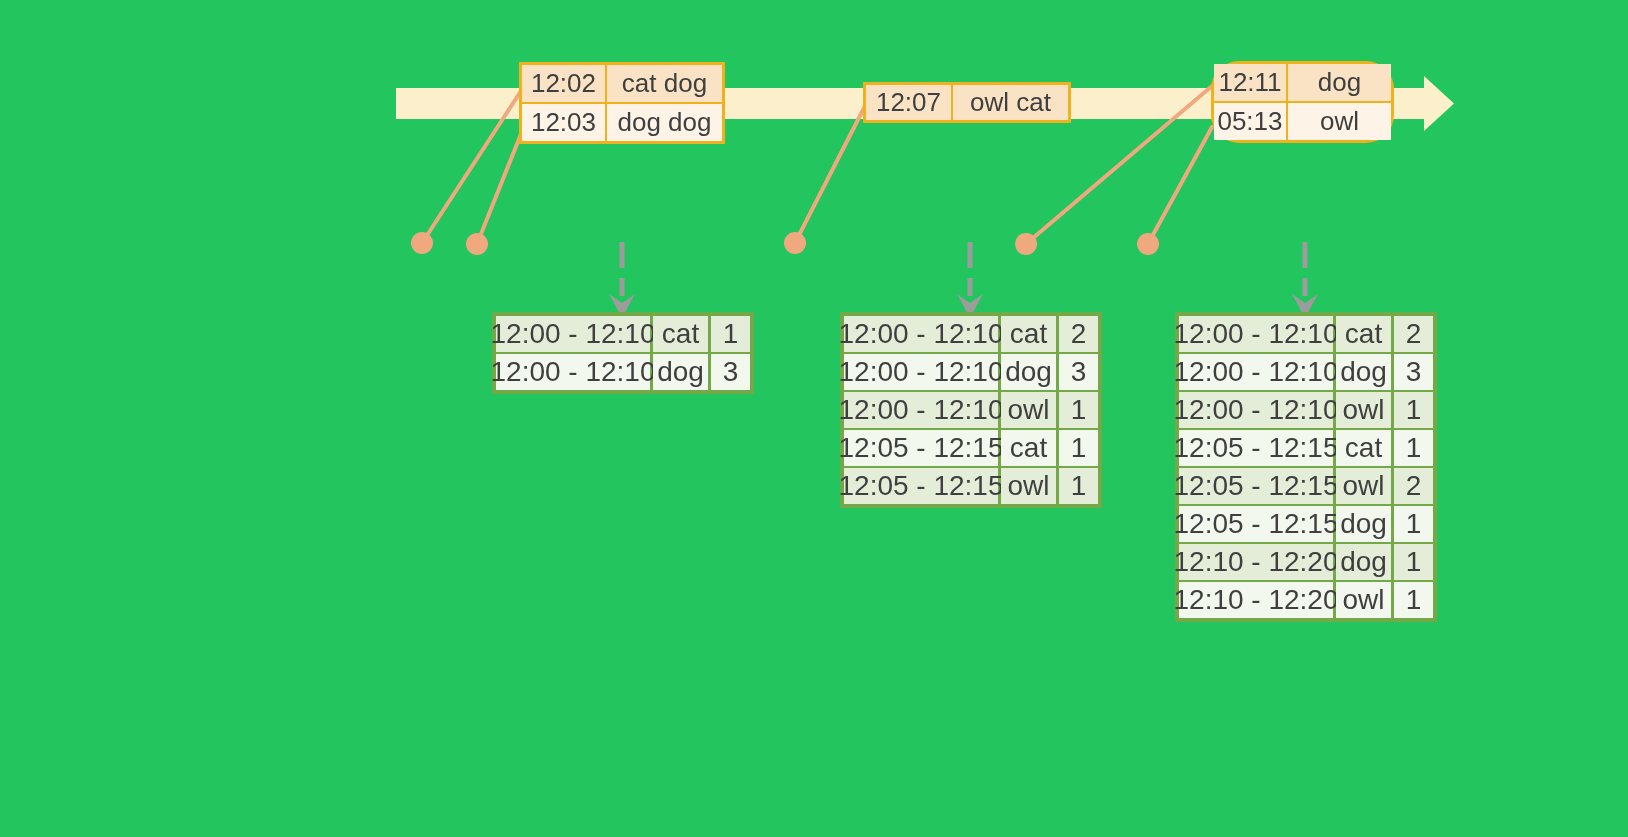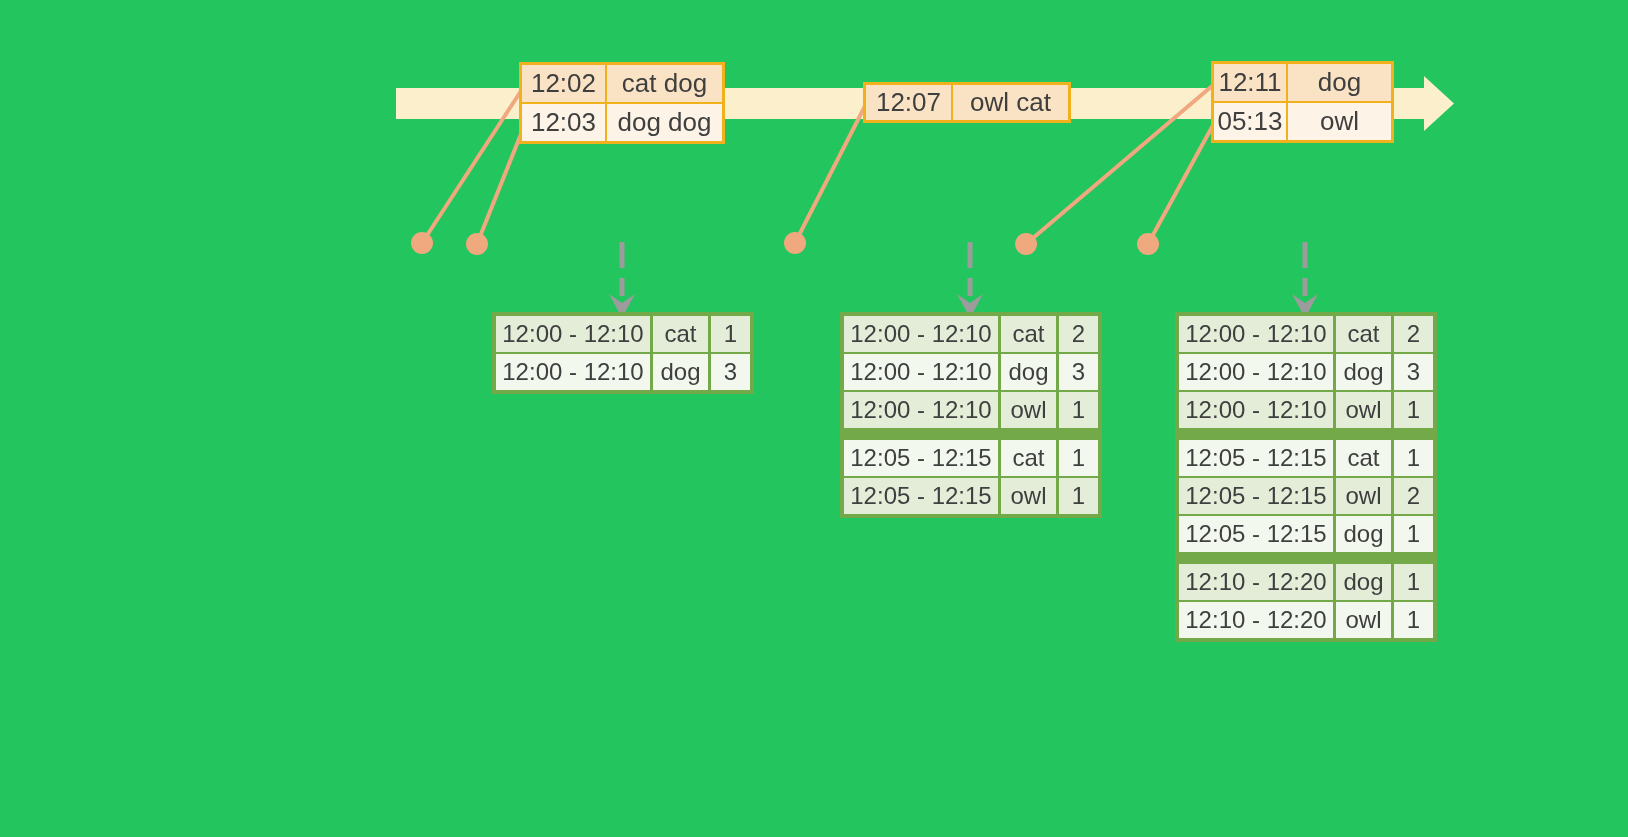--- a/index.html
+++ b/index.html
@@ -15,29 +15,29 @@
     display:grid; gap:2px; color:#3F3F3F; font-size:26px;
   }
   .ebox .cell {
     display:flex; align-items:center; justify-content:center;
     white-space:nowrap;
   }
   .ebox .dark  { background:#FAE3C5; }
   .ebox .light { background:#FDF4E7;text-align:center; }
   .ebox1 { left:519px; top:62px;  grid-template-columns:83px 115px; grid-auto-rows:37px; }
   .ebox2 { left:863px; top:82px;  grid-template-columns:85px 115px; grid-auto-rows:35px; }
-  .ebox3 { left:1211px; top:61px; grid-template-columns:72px 103px; grid-auto-rows:37px; }
+  .ebox3 { left:1211px; top:61px; grid-template-columns:72px 103px; grid-auto-rows:37px;border-radius:28px; }
 
   
   .rtable {
     position:absolute; background:#73A948; padding:4px;
-    display:flex; flex-direction:column; color:#3F3F3F; font-size:24px;
+    display:flex; flex-direction:column; color:#3F3F3F; font-size:28px;
   }
   .rgroup { display:flex; flex-direction:column; gap:2px; }
-  .rgroup + .rgroup { margin-top:12px;text-align:center; }
+  .rgroup + .rgroup { margin-top:2px;text-align:center; }
   .rrow { display:grid; grid-template-columns:154px 55px 39px; gap:3px; height:36px; }
   .rrow .cell {
     display:flex; align-items:center; justify-content:center; white-space:nowrap;
   }
   .rrow .dark  { background:#E3EDD8; }
   .rrow .light { background:#F3F8EE; }
   .rt1 { left:492px;  top:312px; }
   .rt2 { left:840px;  top:312px; }
   .rt3 { left:1175px; top:312px; }
 </style>

